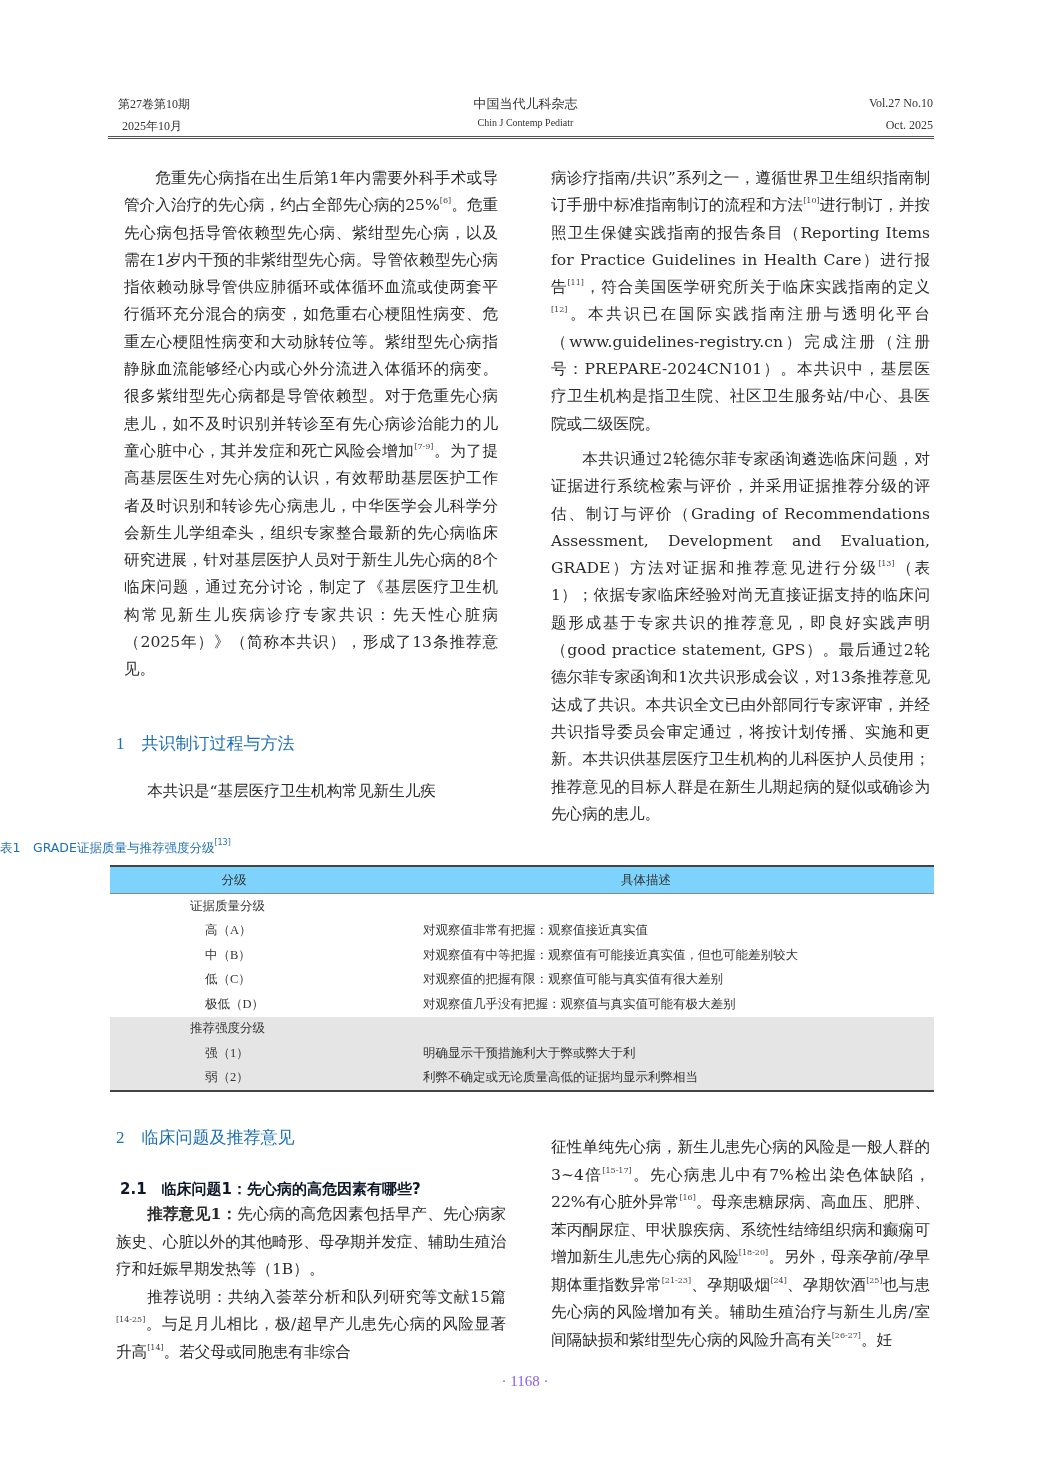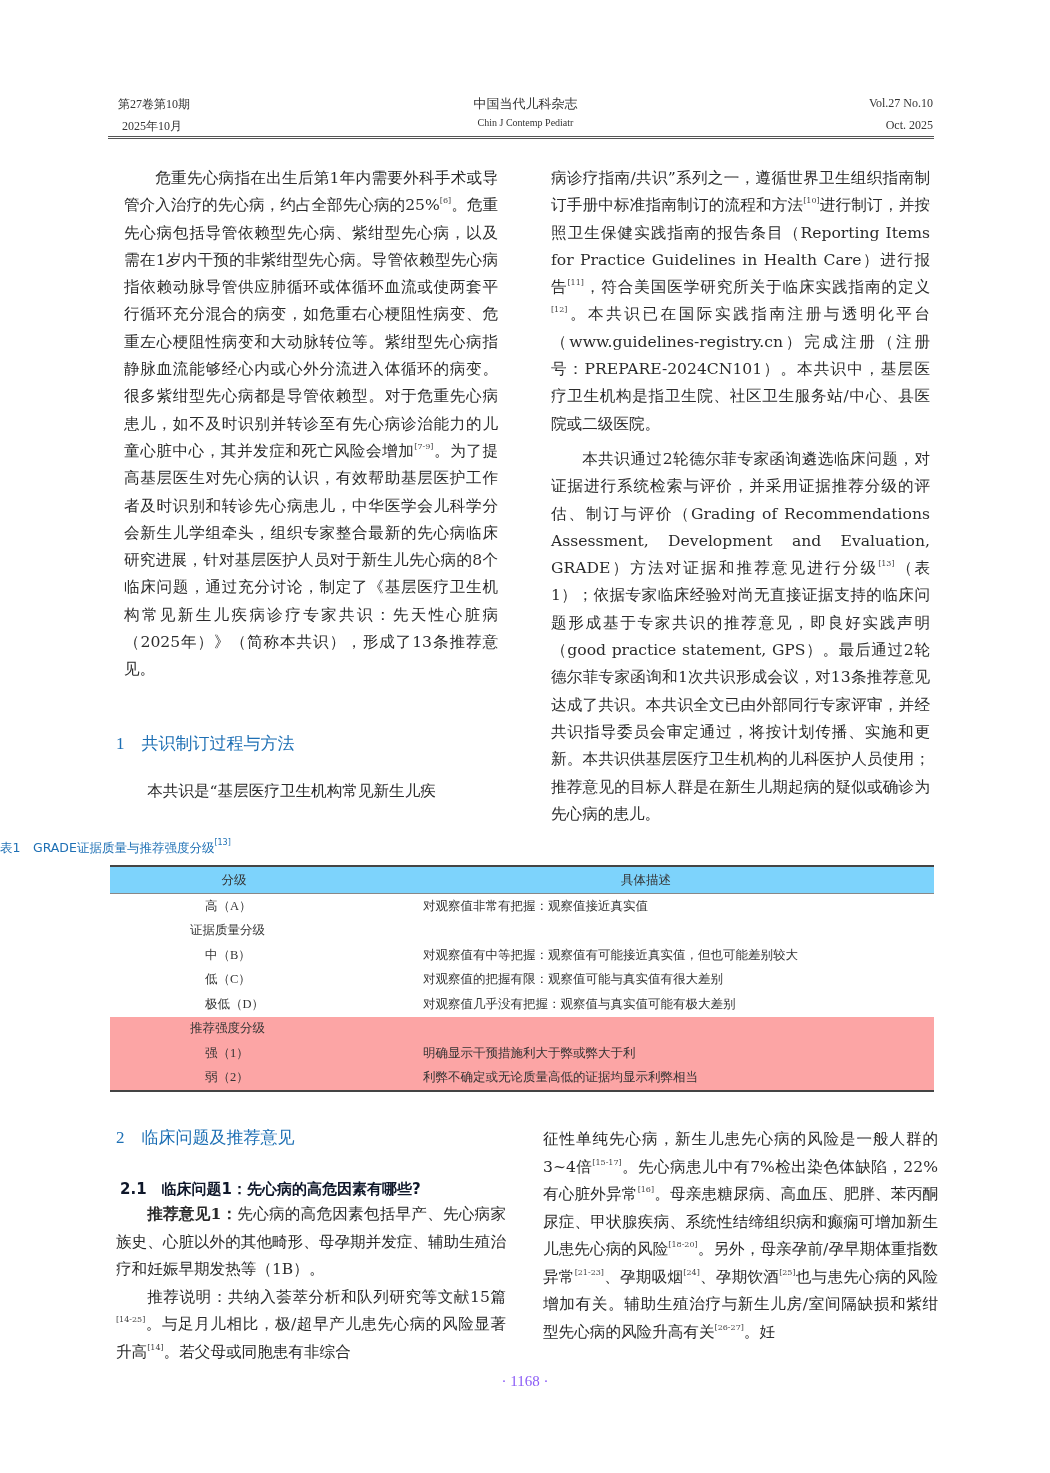--- a/index.html
+++ b/index.html
@@ -40,29 +40,29 @@
   table.grade { position: absolute; left: 110px; top: 865px; width: 824px; border-collapse: collapse;
     font-family: "Liberation Serif", serif; font-size: 12.5px; color: #333; }
   table.grade thead tr { background: #7dd3fc; border-top: 2px solid #444; border-bottom: 1px solid #888; }
   table.grade th { font-weight: normal; height: 26px; padding: 0; }
   table.grade th.c1 { width: 248px; text-align: center; }
   table.grade th.c2 { text-align: center; }
   table.grade td { height: 24.5px; padding: 0; }
   table.grade td.g { padding-left: 80px; }
   table.grade td.sub { padding-left: 95px; }
   table.grade td.desc { padding-left: 65px; }
-  table.grade tr.gray { background: #fca5a5; margin-left: 20px; }
+  table.grade tr.gray { background: #e5e5e5; margin-left: 20px; }
   table.grade tbody tr:last-child { border-bottom: 2px solid #444; }
 
   .sec2 { position: absolute; left: 116px; top: 1126px; }
   .sec21 { position: absolute; left: 116px; top: 1176px; }
   .col2-left { position: absolute; left: 116px; top: 1200px; width: 390px; font-size: 15.6px; line-height: 27.5px; text-align: justify; }
   .col2-left p { margin: 0; text-indent: 2em; }
   .col2-right { position: absolute; left: 543px; top: 1126px; width: 395px; font-size: 15.6px; line-height: 27.5px; text-align: justify; }
-  .col2-right p { margin: 0; }
+  .col2-right p { margin: 8px; }
   .pageno { position: absolute; left: 0; width: 1050px; top: 1373px; text-align: center; font-family: "Liberation Serif", serif; font-size: 15px; color: #8b5cf6; }
 </style>
 </head>
 <body>
 
 <div class="header">
   <span class="l1">第27卷第10期</span>
   <span class="l2">2025年10月</span>
   <span class="c1">中国当代儿科杂志</span>
   <span class="c2">Chin J Contemp Pediatr</span>
@@ -91,26 +91,26 @@
 
 <table class="grade">
   <thead>
     <tr>
       <th class="c1">分级</th>
       <th class="c2">具体描述</th>
     </tr>
   </thead>
   <tbody>
     <tr>
+        <td class="g">证据质量分级</td>
+        <td></td>
+      </tr>
+    <tr>
         <td class="sub">高（A）</td>
         <td class="desc">对观察值非常有把握：观察值接近真实值</td>
-      </tr>
-    <tr>
-        <td class="g">证据质量分级</td>
-        <td></td>
       </tr>
     <tr>
         <td class="sub">中（B）</td>
         <td class="desc">对观察值有中等把握：观察值有可能接近真实值，但也可能差别较大</td>
       </tr>
     <tr>
         <td class="sub">低（C）</td>
         <td class="desc">对观察值的把握有限：观察值可能与真实值有很大差别</td>
       </tr>
     <tr>

